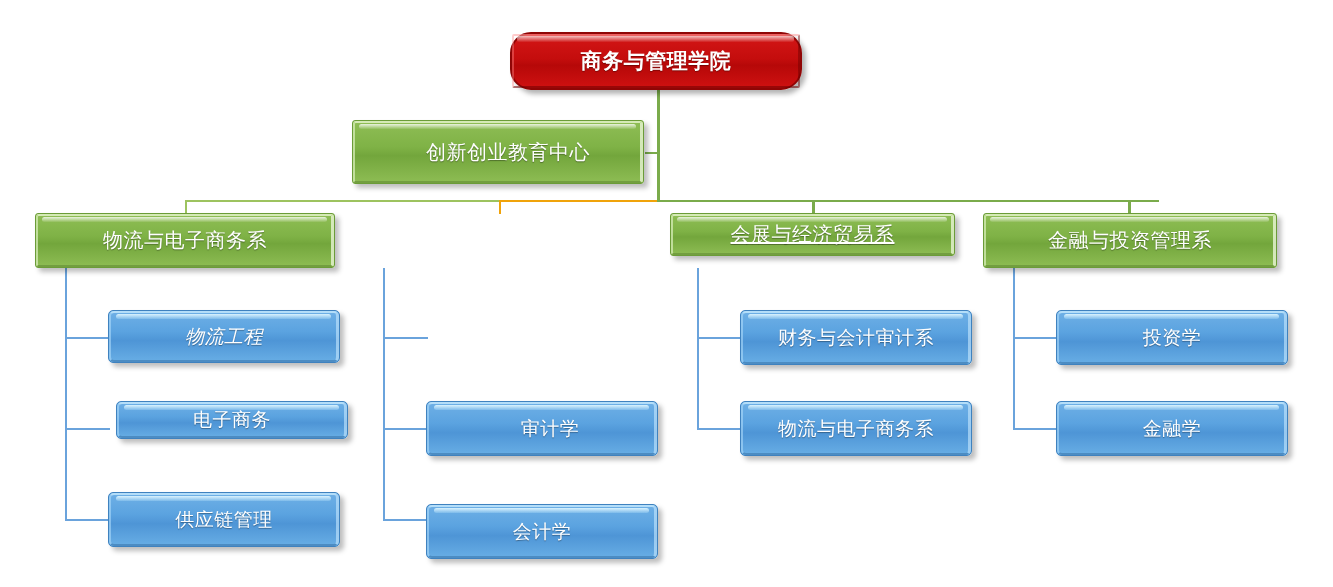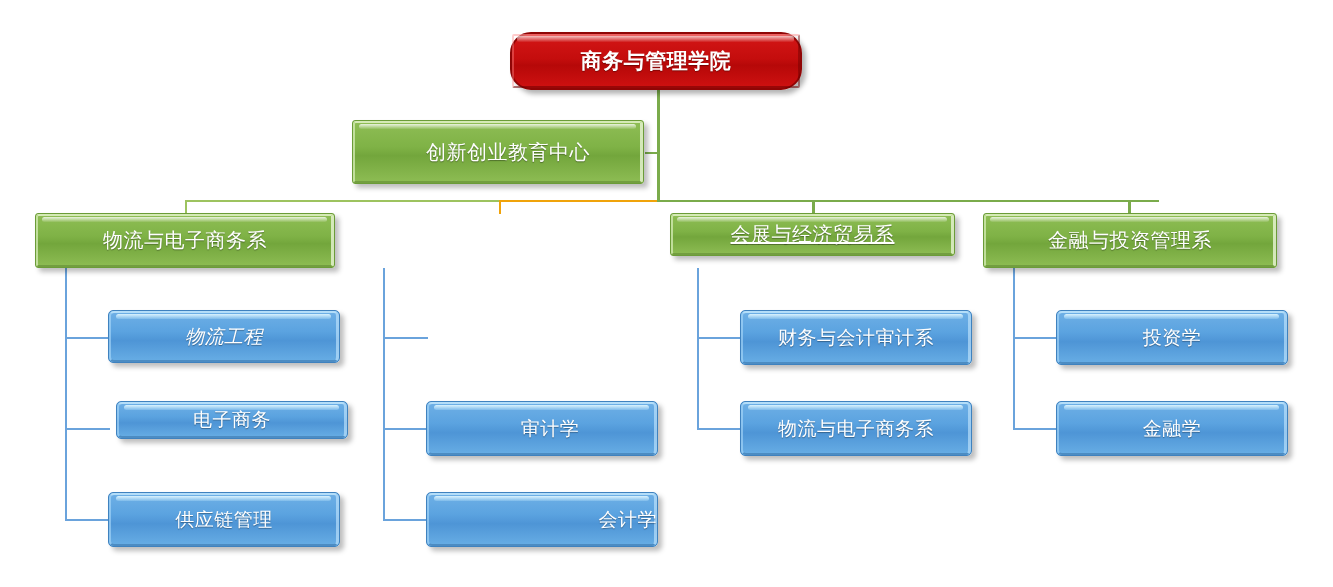--- a/index.html
+++ b/index.html
@@ -174,21 +174,21 @@
   <div class="node blue" style="left:108px;top:401px;width:232px;height:38px;margin-left:8px;">
     <span class="lbl">电子商务</span>
   </div>
   <div class="node blue" style="left:108px;top:492px;width:232px;height:55px;">
     <span class="lbl">供应链管理</span>
   </div>
 
   <div class="node blue" style="left:426px;top:401px;width:232px;height:55px;padding-left:16px;">
     <span class="lbl">审计学</span>
   </div>
-  <div class="node blue" style="left:426px;top:492px;width:232px;height:55px;justify-content:flex-end;">
+  <div class="node blue" style="left:426px;top:504px;width:232px;height:55px;">
     <span class="lbl">会计学</span>
   </div>
 
   <div class="node blue" style="left:740px;top:310px;width:232px;height:55px;">
     <span class="lbl">财务与会计审计系</span>
   </div>
   <div class="node blue" style="left:740px;top:401px;width:232px;height:55px;">
     <span class="lbl">物流与电子商务系</span>
   </div>
 

